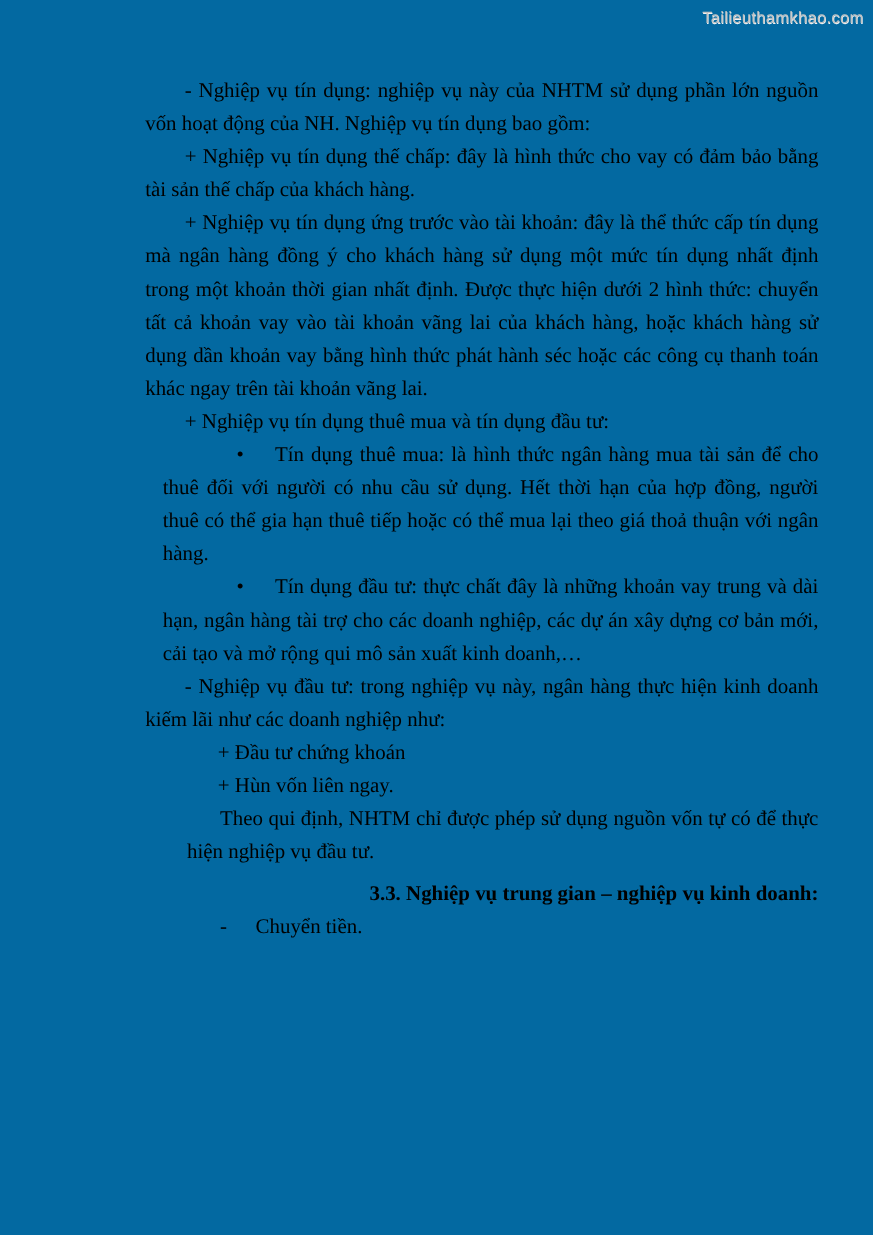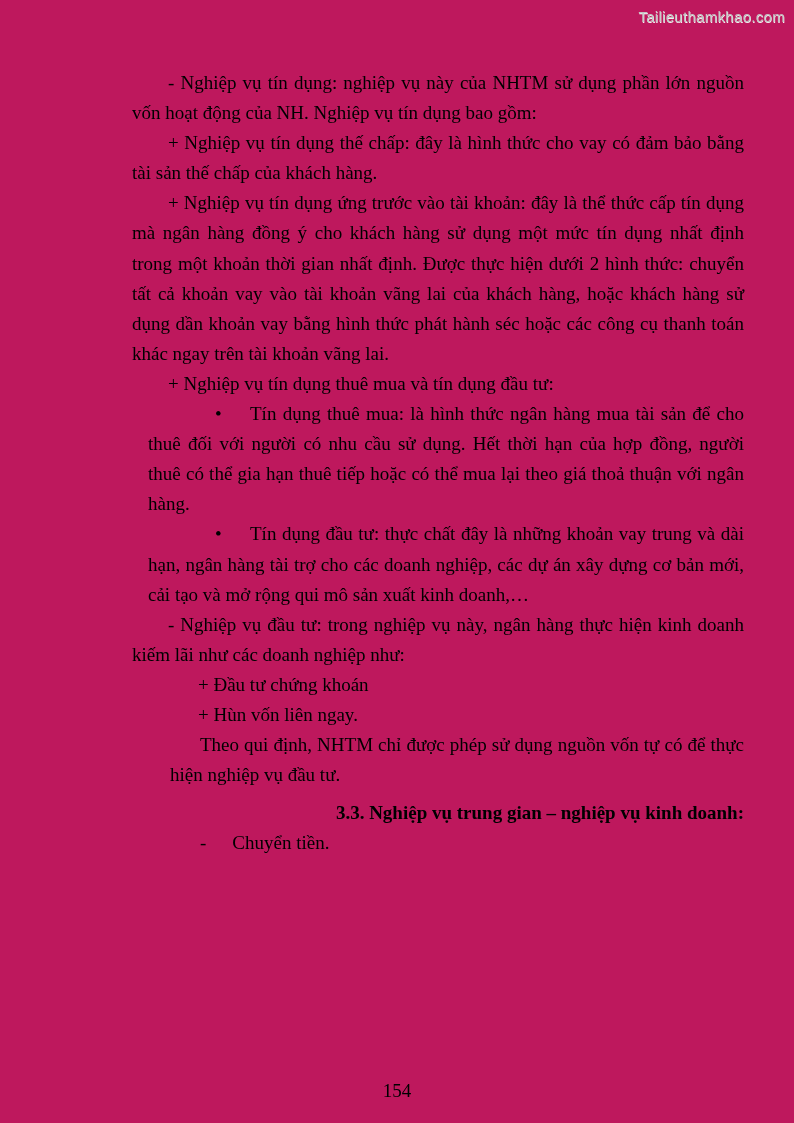--- a/index.html
+++ b/index.html
@@ -1,19 +1,19 @@
 <!DOCTYPE html>
 <html><head>
 <meta charset="utf-8">
 <style>
   html,body { margin:0; padding:0; background:#ffffff; }
   .page {
     position:relative;
     width:794px; height:1123px;
-    background:#be185d;
+    background:#0369a1;
     overflow:hidden;
     font-family:"Liberation Serif", serif;
     color:#000;
   }
   .watermark {
     position:absolute; top:8px; right:9px;
     font-family:"Liberation Sans", sans-serif;
     font-size:15px; letter-spacing:0.3px;
     color:#c3c3c3;
     text-shadow:0.5px 0.5px 0 #f2f2f2;
@@ -68,15 +68,14 @@
 
     <p class="sect">Theo qui định, NHTM chỉ được phép sử dụng nguồn vốn tự có để thực hiện nghiệp vụ đầu tư.</p>
 
     <p class="heading">3.3. Nghiệp vụ trung gian – nghiệp vụ kinh doanh:</p>
 
 
     <p class="dashitem"><span>-</span><span class="dash-gap"></span><span>Chuyển tiền.</span></p>
 
   </div>
 
-  <div class="page-number">154</div>
 
 </div>
 
 </body></html>

